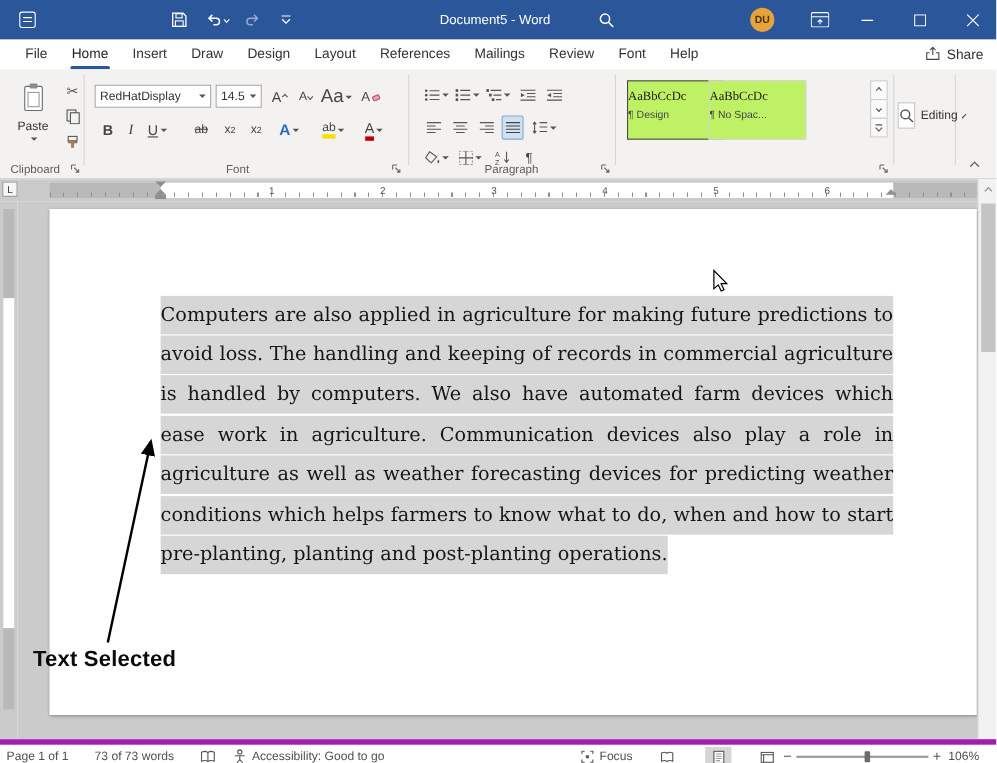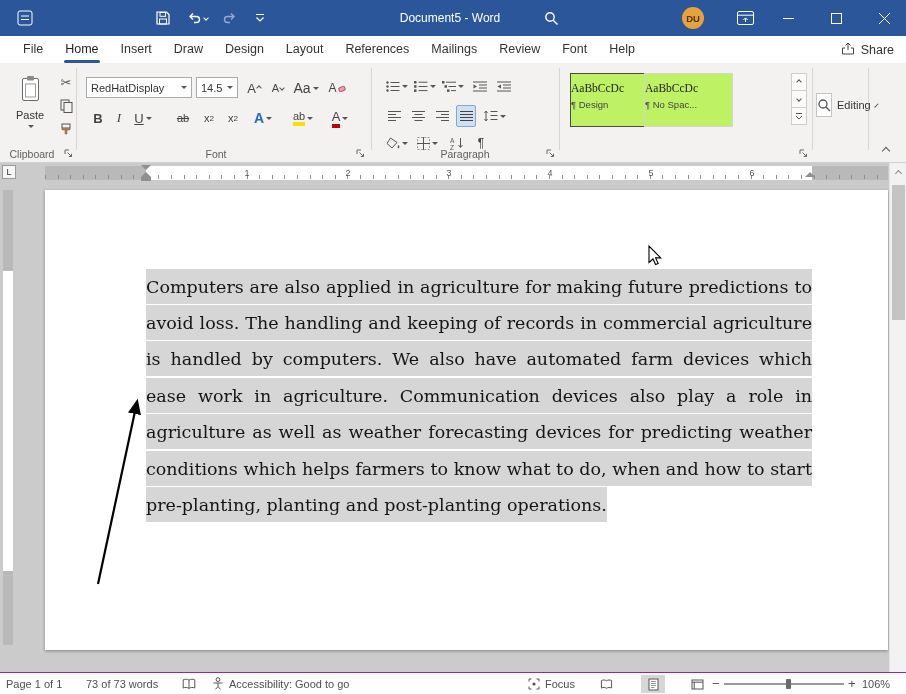--- a/index.html
+++ b/index.html
@@ -58,21 +58,21 @@
 .page{position:absolute;left:29px;top:7px;width:843px;height:460px;background:#fff;box-shadow:0 1px 3px rgba(0,0,0,.35)}
 .doctext{position:absolute;left:101px;top:78px;width:666px;font-family:"DejaVu Serif",serif;font-size:17.5px;line-height:36.4px;text-align:justify;color:#151515}
 .selspan{background:var(--selection,#d6d6d6);padding:7.5px 0}
 .annotation{position:absolute;left:30px;top:588px;font-size:20px;font-weight:700;color:#0b0b0b;z-index:40;letter-spacing:.2px}
 .overlay{position:absolute;left:0;top:0;z-index:50;pointer-events:none}
 
 .scroll{position:absolute;right:0;top:163px;width:17px;height:509px;background:#f2f2f2;border-left:1px solid #e3e3e3}
 .sb-up{position:absolute;left:0;top:2px;width:17px;height:16px;display:flex;align-items:center;justify-content:center}
 .thumb{position:absolute;left:2px;top:22px;width:13px;height:135px;background:#c4c4c4}
 
-.status{position:absolute;left:0;bottom:0;width:100%;height:22px;background:#fff;border-top:1px solid #a21caf;font-size:11px;color:#4f4f4f}
+.status{position:absolute;left:0;bottom:0;width:100%;height:22px;background:#fff;border-top:5px solid #a21caf;font-size:11px;color:#4f4f4f}
 .sitem{position:absolute;top:0;height:21px;display:flex;align-items:center}
 .viewbtn{position:absolute;top:2px;width:24px;height:18px;display:flex;align-items:center;justify-content:center}
 .viewbtn.active{background:#d6d6d6}
 </style>
 </head>
 <body>
 
 <div class="app">
 
   <div class="titlebar">
@@ -210,21 +210,21 @@
           <span class="tri"></span>
       </span>
       <span class="rbtn" style="left:243px;top:14px;width:22px;font-size:13px">
           <span>A</span>
           <span class="chev up" style="width:4px;height:4px;margin-left:1px"></span>
         </span>
       <span class="rbtn" style="left:268px;top:14px;width:20px;font-size:11px">
           <span>A</span>
           <span class="chev" style="width:4px;height:4px;margin-left:1px"></span>
         </span>
-      <span class="rbtn" style="left:293px;top:14px;width:26px;font-size:14px">
+      <span class="rbtn" style="left:293px;top:14px;width:26px;font-size:17px">
           <span>Aa</span>
           <span class="tri"></span>
         </span>
       <span class="rbtn" style="left:326px;top:14px;width:22px;font-size:12px">
           <span>A</span>
           <svg width="8" height="8" style="margin-left:1px">
             <rect x="1" y="3" width="6" height="4" rx="1" fill="#e8a2b8" stroke="#b56" transform="rotate(-25 4 5)"></rect>
           </svg>
         </span>
 
@@ -489,20 +489,21 @@
           <path d="M1 3.2 h11 M3.2 3.2 V10" stroke="#555"></path>
         </svg>
     </span>
     <span class="sitem" style="left:712px;font-size:13px;color:#555">−</span>
     <span style="position:absolute;left:724px;top:10px;width:120px;height:2px;background:#9a9a9a"></span>
     <span style="position:absolute;left:786px;top:6px;width:5px;height:10px;background:#6c6c6c;border-radius:1px"></span>
     <span class="sitem" style="left:848px;font-size:13px;color:#555">+</span>
     <span class="sitem" style="left:862px">106%</span>
   </div>
 
+  <div class="annotation">Text Selected</div>
   <svg class="overlay" width="906" height="694">
     <defs>
       <marker id="ah" markerWidth="10" markerHeight="10" refX="5.5" refY="3" orient="auto">
         <path d="M0 0 L7 3 L0 6 Z" fill="#000"></path>
       </marker>
     </defs>
     <g>
       <line x1="98" y1="584" x2="137" y2="402" stroke="#000" stroke-width="2.2" marker-end="url(#ah)"></line>
     </g>
     <g transform="translate(649,246)">

